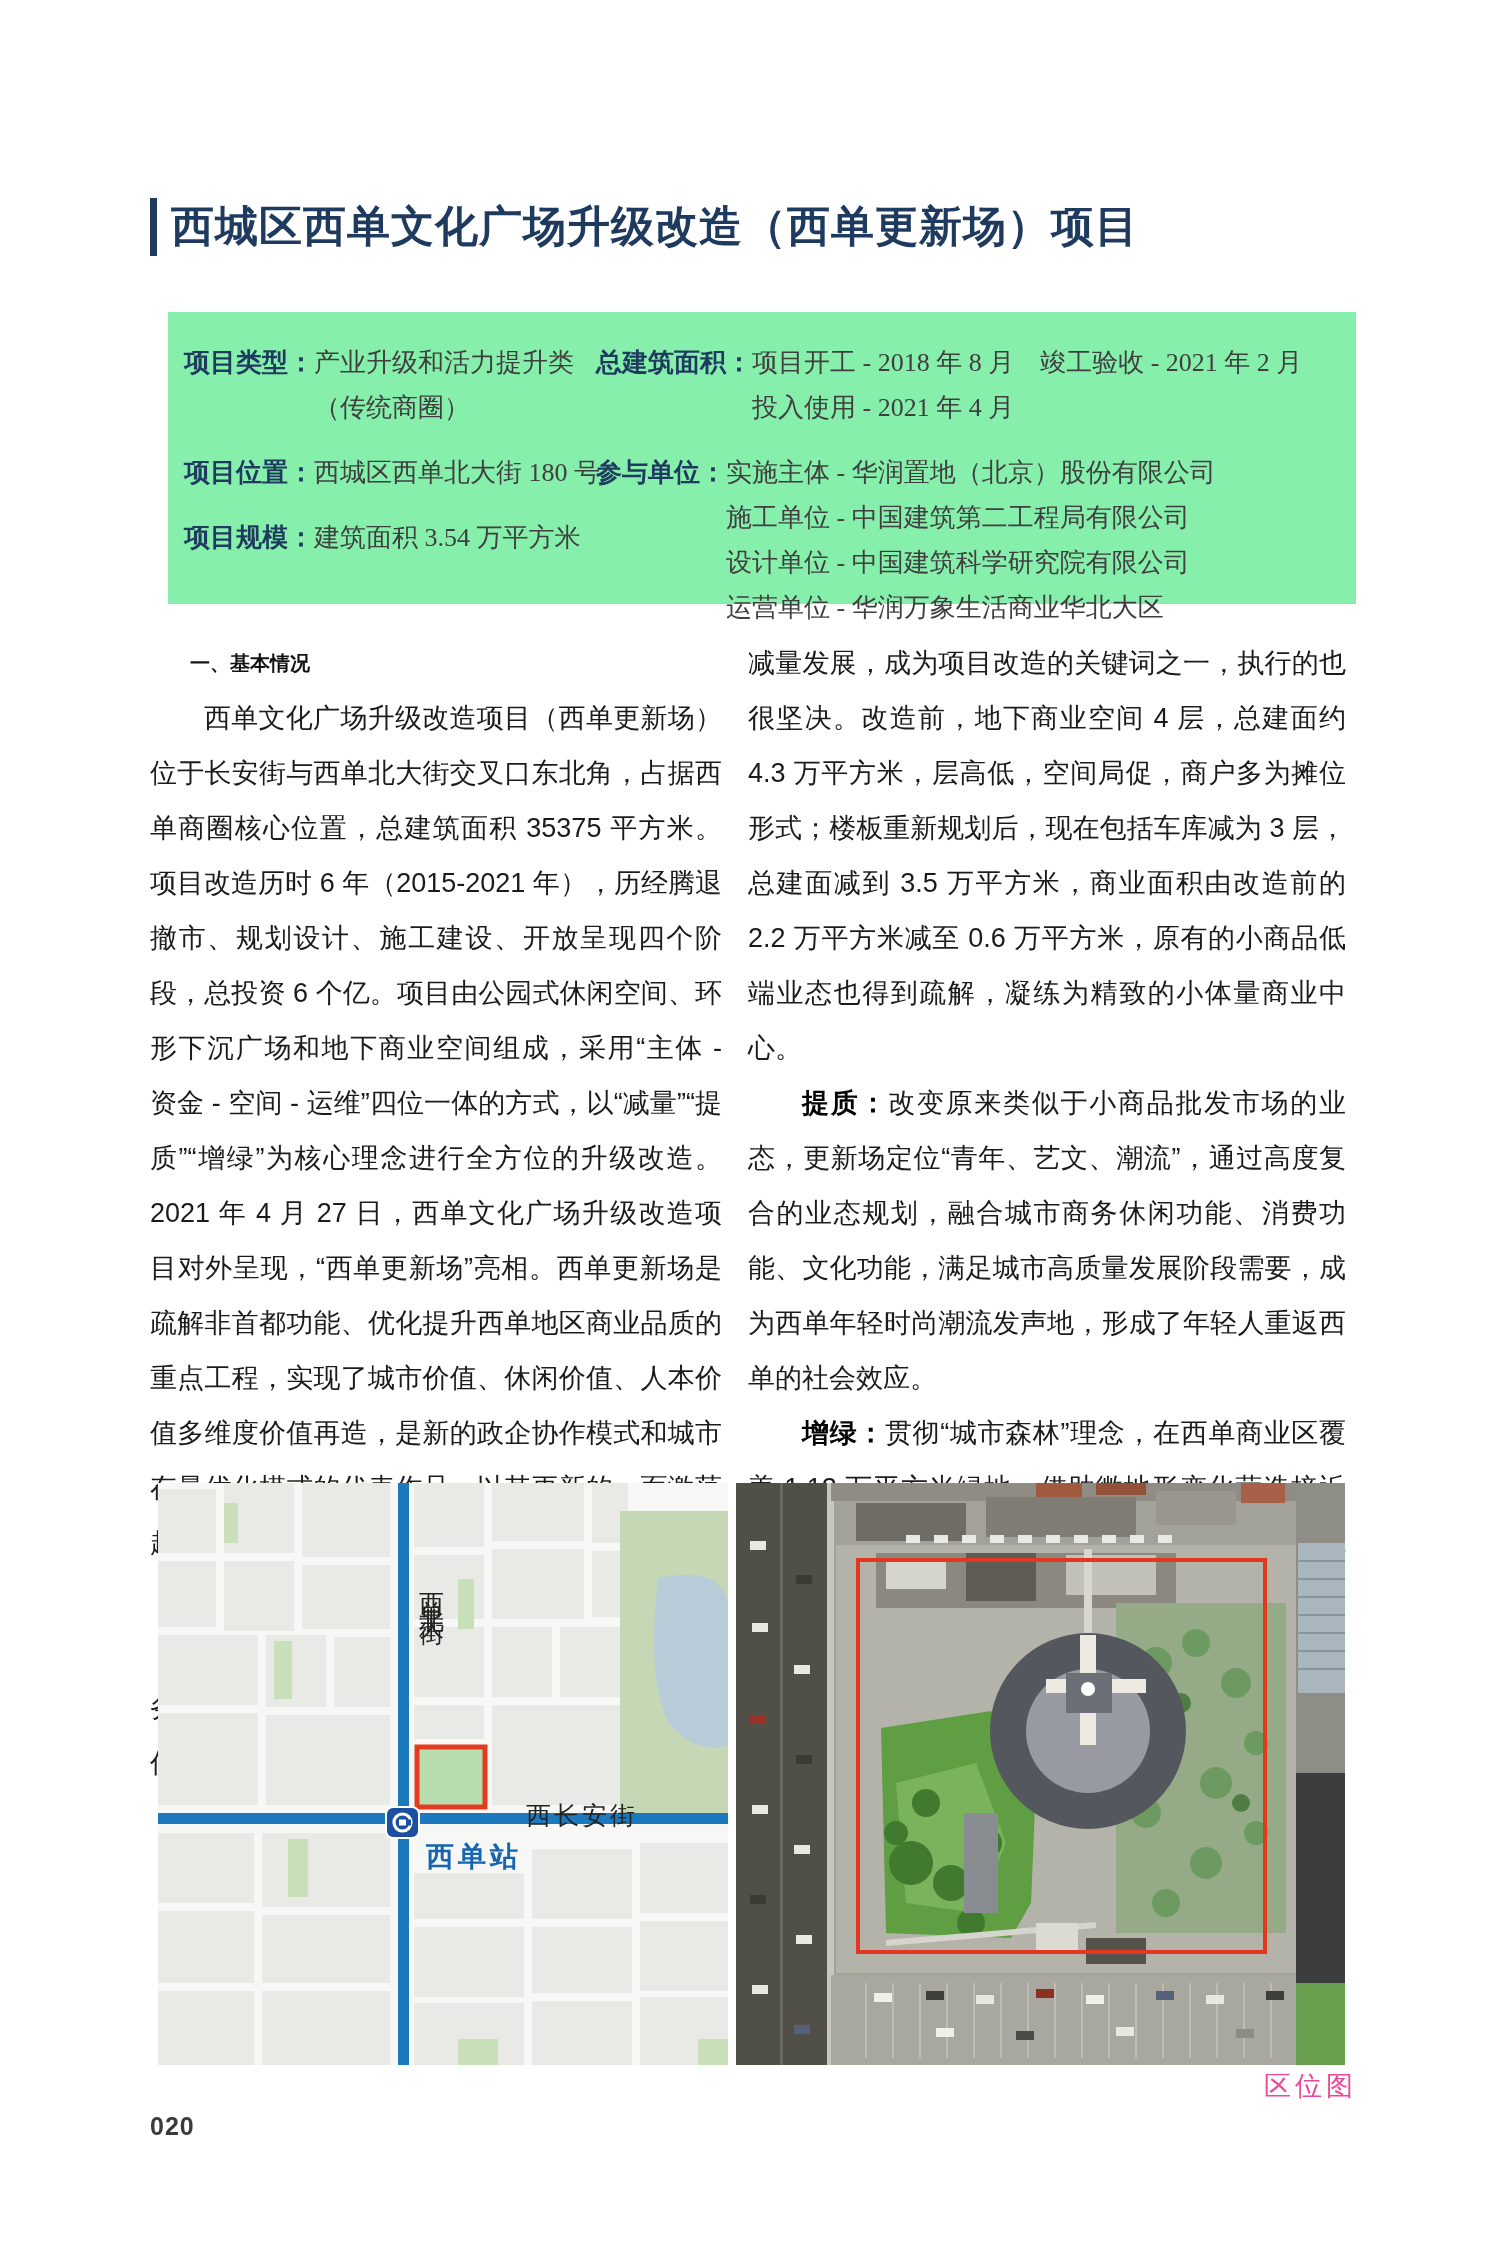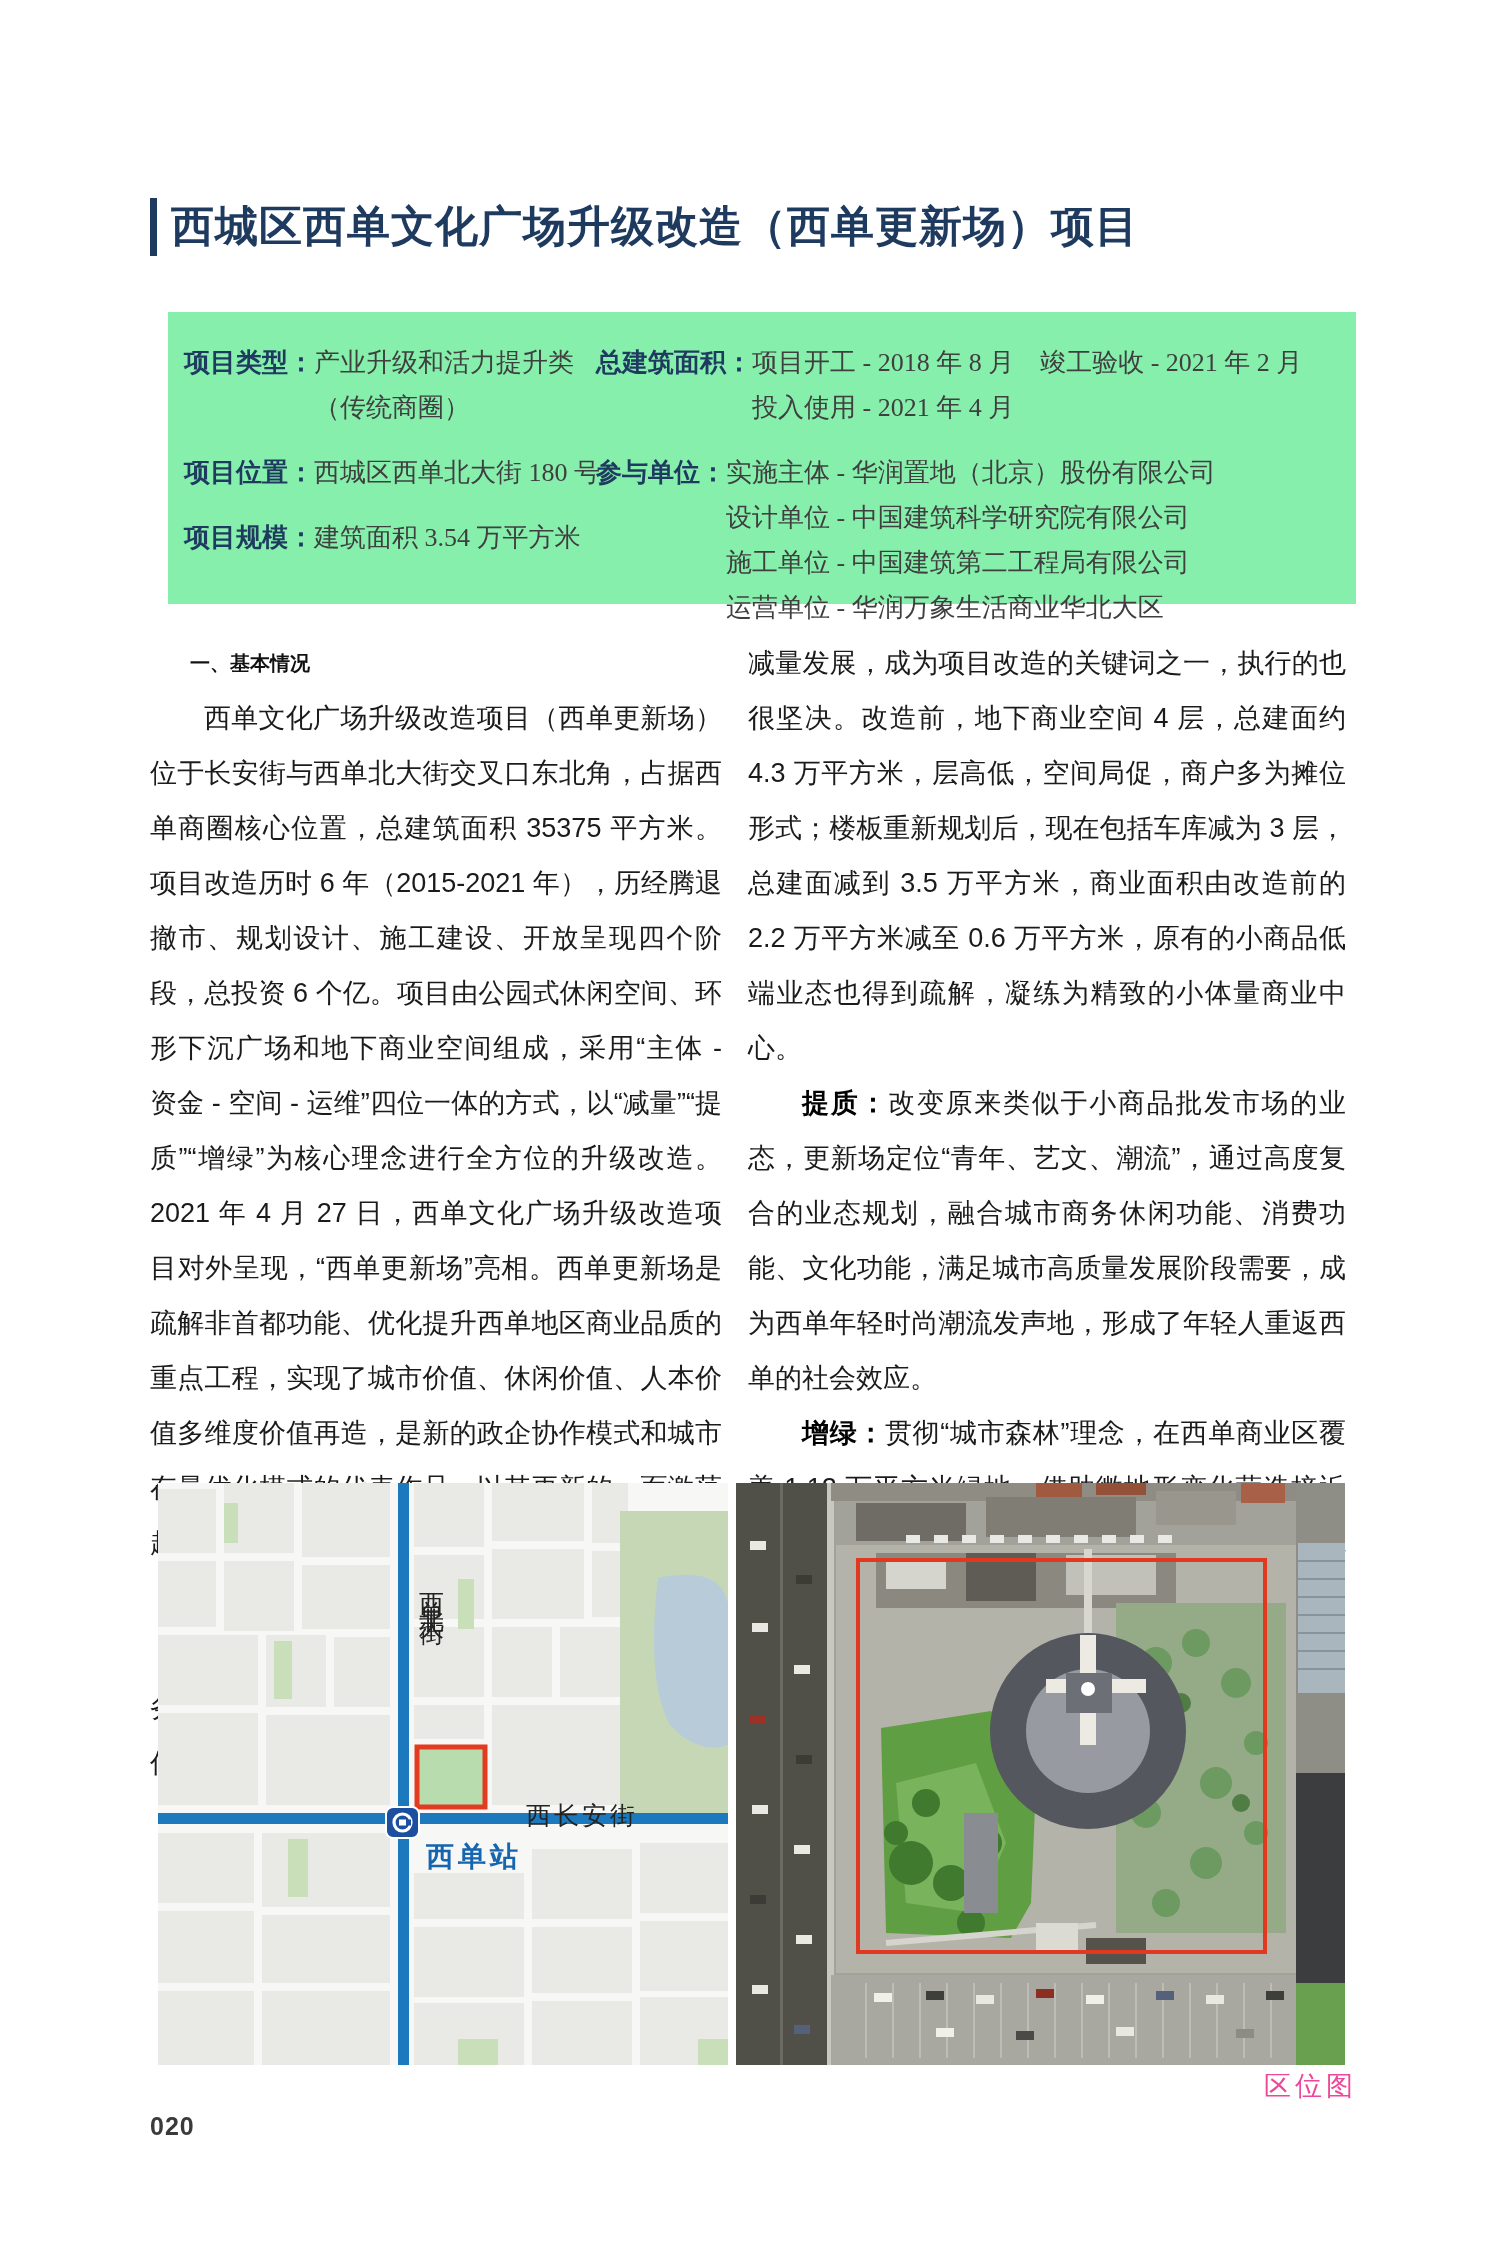--- a/index.html
+++ b/index.html
@@ -88,22 +88,22 @@
       <div class="info-label">总建筑面积：</div>
       <div class="info-value">
         <div>项目开工 - 2018 年 8 月　竣工验收 - 2021 年 2 月</div>
         <div>投入使用 - 2021 年 4 月</div>
       </div>
     </div>
     <div class="info-row">
       <div class="info-label">参与单位：</div>
       <div class="info-value">
         <div>实施主体 - 华润置地（北京）股份有限公司</div>
+        <div>施工单位 - 中国建筑第二工程局有限公司</div>
         <div>设计单位 - 中国建筑科学研究院有限公司</div>
-        <div>施工单位 - 中国建筑第二工程局有限公司</div>
         <div>运营单位 - 华润万象生活商业华北大区</div>
       </div>
     </div>
   </div>
 </div>
 
 <div class="col col-left">
   <h3>一、基本情况</h3>
   <p>西单文化广场升级改造项目（西单更新场）位于长安街与西单北大街交叉口东北角，占据西单商圈核心位置，总建筑面积 35375 平方米。项目改造历时 6 年（2015-2021 年），历经腾退撤市、规划设计、施工建设、开放呈现四个阶段，总投资 6 个亿。项目由公园式休闲空间、环形下沉广场和地下商业空间组成，采用“主体 - 资金 - 空间 - 运维”四位一体的方式，以“减量”“提质”“增绿”为核心理念进行全方位的升级改造。2021 年 4 月 27 日，西单文化广场升级改造项目对外呈现，“西单更新场”亮相。西单更新场是疏解非首都功能、优化提升西单地区商业品质的重点工程，实现了城市价值、休闲价值、人本价值多维度价值再造，是新的政企协作模式和城市存量优化模式的代表作品，以其更新的一面激荡起学界和业内的更多思维火花。</p>
   <h3>二、实施成效</h3>

